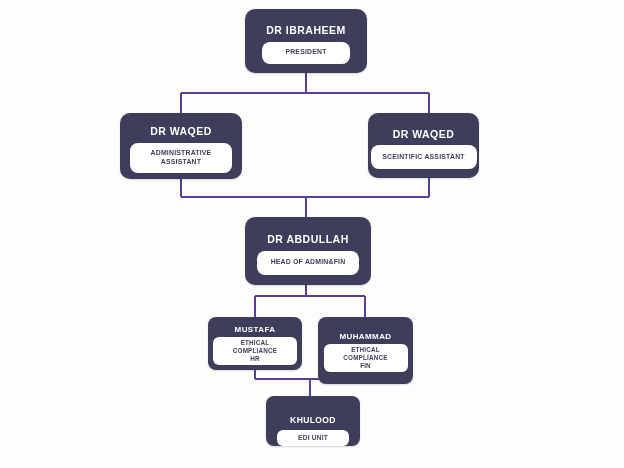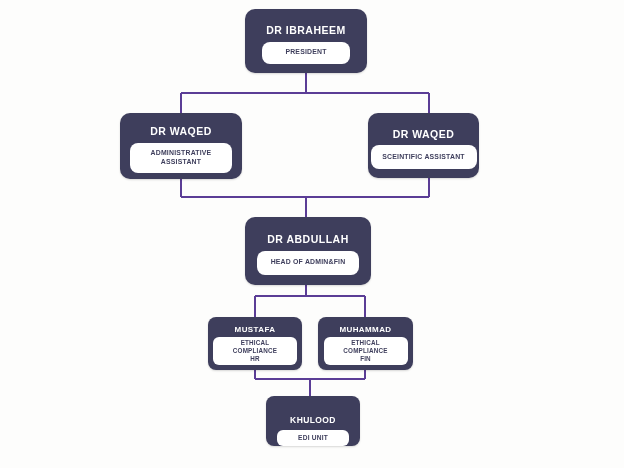--- a/index.html
+++ b/index.html
@@ -62,21 +62,21 @@
     </div>
   </div>
 
   <div class="node node-sm" style="left:208px;top:317px;width:94px;height:53px;">
     <div class="node-name">MUSTAFA</div>
     <div class="pill" style="width:84px;min-height:24px;">
       <span style="max-width:54px;display:inline-block;">ETHICAL COMPLIANCE HR</span>
     </div>
   </div>
 
-  <div class="node node-sm" style="left:318px;top:317px;width:95px;height:53px;">
+  <div class="node node-sm" style="left:318px;top:317px;width:95px;height:67px;">
     <div class="node-name">MUHAMMAD</div>
     <div class="pill" style="width:84px;min-height:24px;">
       <span style="max-width:56px;display:inline-block;">ETHICAL COMPLIANCE FIN</span>
     </div>
   </div>
 
   <div class="node node-sm" style="left:266px;top:396px;width:94px;height:50px;gap:5px;padding-top:20px;">
     <div class="node-name" style="font-size:8.5px;">KHULOOD</div>
     <div class="pill" style="width:72px;height:20px;font-size:6.6px;">
       <span>EDI UNIT</span>

